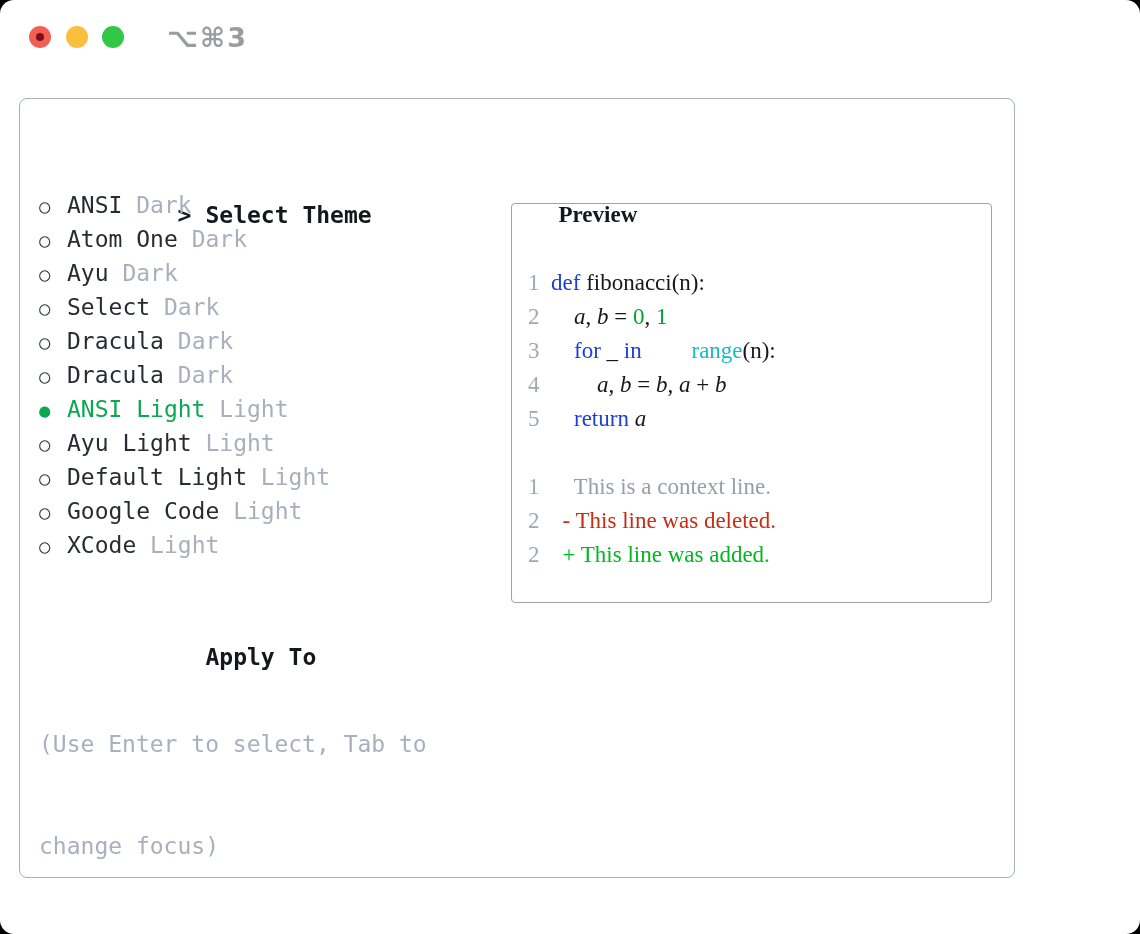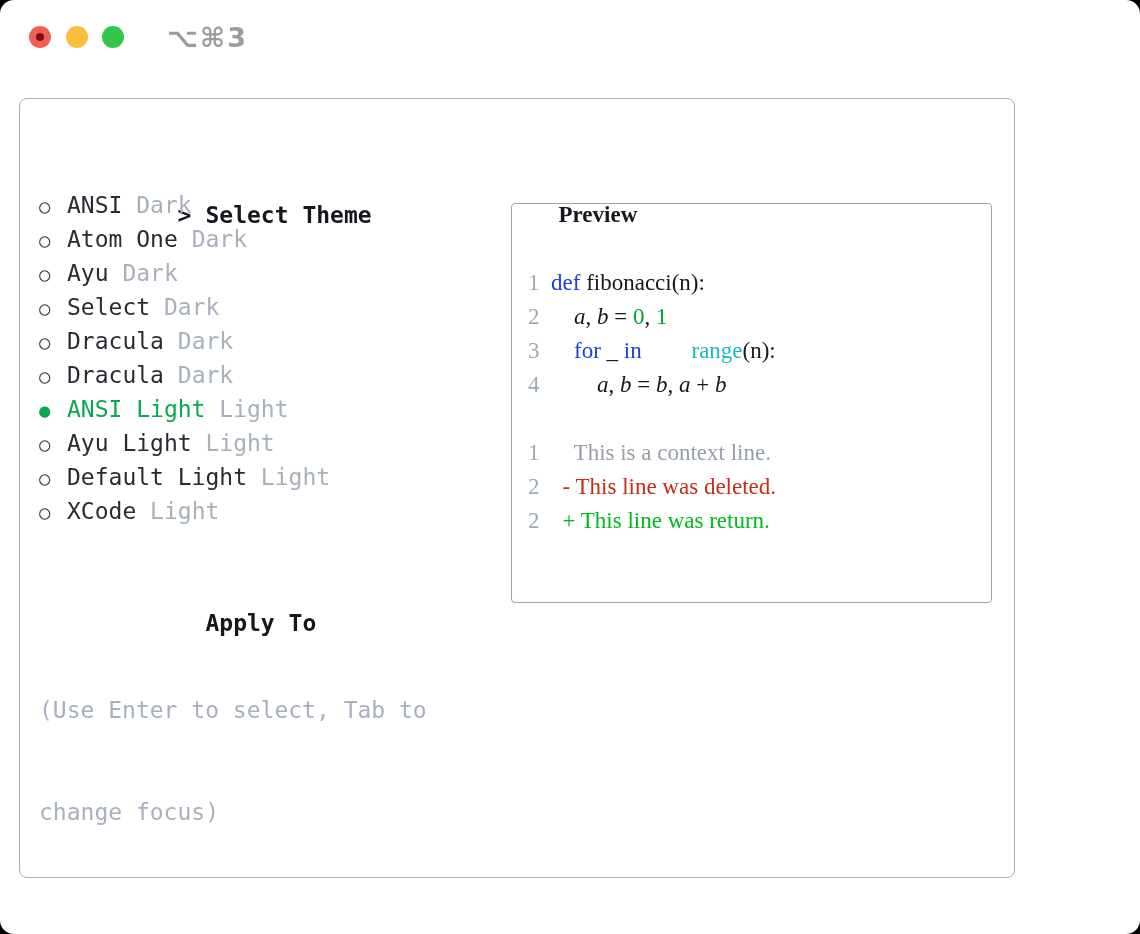--- a/index.html
+++ b/index.html
@@ -79,20 +79,21 @@
         <div id="theme-list">
             <div class="row theme-row"><span class="bullet">○</span><span class="tname">ANSI</span><span class="variant"> Dark</span></div>
             <div class="row theme-row"><span class="bullet">○</span><span class="tname">Atom One</span><span class="variant"> Dark</span></div>
             <div class="row theme-row"><span class="bullet">○</span><span class="tname">Ayu</span><span class="variant"> Dark</span></div>
             <div class="row theme-row"><span class="bullet">○</span><span class="tname">Select</span><span class="variant"> Dark</span></div>
             <div class="row theme-row"><span class="bullet">○</span><span class="tname">Dracula</span><span class="variant"> Dark</span></div>
             <div class="row theme-row"><span class="bullet">○</span><span class="tname">Dracula</span><span class="variant"> Dark</span></div>
             <div class="row theme-row selected"><span class="bullet">●</span><span class="tname">ANSI Light</span><span class="variant"> Light</span></div>
             <div class="row theme-row"><span class="bullet">○</span><span class="tname">Ayu Light</span><span class="variant"> Light</span></div>
             <div class="row theme-row"><span class="bullet">○</span><span class="tname">Default Light</span><span class="variant"> Light</span></div>
+            <div class="row theme-row"><span class="bullet">○</span><span class="tname">Google Code</span><span class="variant"> Light</span></div>
             <div class="row theme-row"><span class="bullet">○</span><span class="tname">XCode</span><span class="variant"> Light</span></div>
           </div>
 
         <div class="spacer"></div>
 
         <div class="row">
           <span class="bullet"></span><span class="hdr">Apply To</span>
         </div>
 
 
@@ -107,23 +108,24 @@
       <div class="right-col">
         <div class="row">
           <span class="hdr">Preview</span>
         </div>
         <div class="preview-box">
           <div id="preview-lines">
               <div class="cline"><span class="lnum">1</span><span class="tk-pl">  </span><span class="tk-kw">def</span><span class="tk-pl"> fibonacci(n):</span></div>
               <div class="cline"><span class="lnum">2</span><span class="tk-pl">      </span><span class="tk-var">a</span><span class="tk-pl">, </span><span class="tk-var">b</span><span class="tk-pl"> = </span><span class="tk-num">0</span><span class="tk-pl">, </span><span class="tk-num">1</span></div>
               <div class="cline"><span class="lnum">3</span><span class="tk-pl">      </span><span class="tk-kw">for</span><span class="tk-pl"> _ </span><span class="tk-kw">in</span><span class="tk-pl"> </span><span class="tk-bi">range</span><span class="tk-pl">(n):</span></div>
               <div class="cline"><span class="lnum">4</span><span class="tk-pl">          </span><span class="tk-var">a</span><span class="tk-pl">, </span><span class="tk-var">b</span><span class="tk-pl"> = </span><span class="tk-var">b</span><span class="tk-pl">, </span><span class="tk-var">a</span><span class="tk-pl"> + </span><span class="tk-var">b</span></div>
+              <div class="cline"><span class="lnum">5</span><span class="tk-pl">      </span><span class="tk-kw">return</span><span class="tk-pl"> </span><span class="tk-var">a</span></div>
               <div class="cline"><span class="lnum"></span></div>
               <div class="cline"><span class="lnum">1</span><span class="tk-ctx">      This is a context line.</span></div>
               <div class="cline"><span class="lnum">2</span><span class="tk-pl">    </span><span class="tk-del">- This line was deleted.</span></div>
-              <div class="cline"><span class="lnum">2</span><span class="tk-pl">    </span><span class="tk-add">+ This line was return.</span></div>
+              <div class="cline"><span class="lnum">2</span><span class="tk-pl">    </span><span class="tk-add">+ This line was added.</span></div>
             </div>
         </div>
       </div>
 
     </div>
   </div>
 </div>
 
 </body></html>

